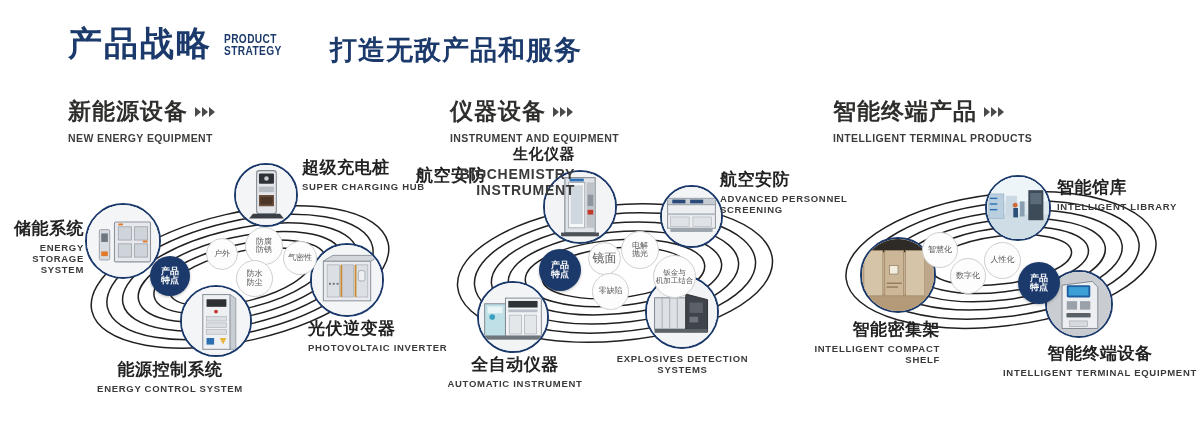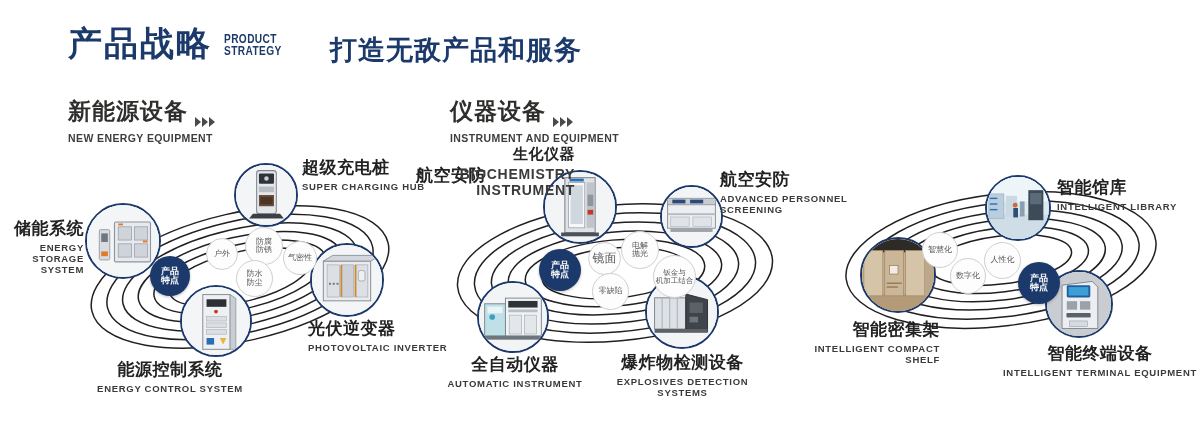--- a/index.html
+++ b/index.html
@@ -21,21 +21,21 @@
     transform:scaleX(.78);transform-origin:left bottom;padding-bottom:3px;
     font-family:"Liberation Sans",sans-serif;white-space:pre-line;
   }
   .hdr-tag{
     position:absolute;left:330px;top:32px;font-size:27px;font-weight:800;color:#1b3a6b;
     letter-spacing:1px;font-family:"DejaVu Sans","Liberation Sans",sans-serif;
   }
 
   
   .sec{position:absolute;}
-  .sec-row{display:flex;align-items:flex-end;gap:7px;}
+  .sec-row{display:flex;align-items:center;gap:7px;}
   .sec-cn{font-size:23px;font-weight:800;color:#2e2e2c;letter-spacing:1px;
     font-family:"DejaVu Sans","Liberation Sans",sans-serif;}
   .chev{display:flex;gap:1px;}
   .chev i{
     display:block;width:0;height:0;border-top:5px solid transparent;
     border-bottom:5px solid transparent;border-left:6px solid #4a4a48;
   }
   .sec-en{
     margin-top:5px;font-size:10.5px;font-weight:700;color:#3d3d3b;letter-spacing:.4px;
     font-family:"Liberation Sans",sans-serif;
@@ -103,20 +103,31 @@
       <div class="sec-cn">仪器设备</div>
       <span class="chev">
           <i></i>
           <i></i>
           <i></i>
         </span>
     </div>
     <div class="sec-en">INSTRUMENT AND EQUIPMENT</div>
   </div>
 
+  <div class="sec" style="left:833px;top:96px;">
+    <div class="sec-row">
+      <div class="sec-cn">智能终端产品</div>
+      <span class="chev">
+          <i></i>
+          <i></i>
+          <i></i>
+        </span>
+    </div>
+    <div class="sec-en">INTELLIGENT TERMINAL PRODUCTS</div>
+  </div>
 
   <div class="cluster" style="left:40px;top:155px;width:400px;height:235px;">
 
     <svg class="orbits" width="400" height="235" viewBox="0 0 400 235">
       <g fill="none" stroke="#231f20" stroke-width="1.5">
         <ellipse cx="200" cy="122" rx="152" ry="64" transform="rotate(-13 200 122)"></ellipse>
         <ellipse cx="200" cy="122" rx="136" ry="56" transform="rotate(-13 200 122)"></ellipse>
         <ellipse cx="200" cy="122" rx="120" ry="48" transform="rotate(-13 200 122)"></ellipse>
         <ellipse cx="200" cy="122" rx="104" ry="40" transform="rotate(-13 200 122)"></ellipse>
         <ellipse cx="200" cy="122" rx="88" ry="32" transform="rotate(-13 200 122)"></ellipse>
@@ -285,21 +296,20 @@
             <line x1="24" y1="22" x2="24" y2="55"></line>
             <line x1="32" y1="22" x2="32" y2="55"></line>
         </g>
         <path d="M41 18 L64 24 L64 58 L41 55 Z" fill="#3f444a" stroke="#2a2e33" stroke-width="1"></path>
         <rect x="45" y="27" width="14" height="11" fill="#5c6168"></rect>
         <rect x="45" y="42" width="9" height="6" fill="#6e747b"></rect>
         <rect x="8" y="55" width="56" height="4" fill="#5d6268"></rect>
       </svg>
     </div>
     <div class="lbl c" style="left:175px;top:196px;width:185px;">
-      <div class="cn">爆炸物检测设备</div>
       <div class="en">EXPLOSIVES DETECTION SYSTEMS</div>
     </div>
 
     <div class="node" style="left:62px;top:126px;width:72px;height:72px;">
       <div class="art shB"></div>
       <svg class="art" viewBox="0 0 72 72">
         <rect x="0" y="0" width="72" height="72" fill="#f3f4f6"></rect>
         <rect x="6" y="22" width="22" height="34" fill="#bfe0e6" stroke="#7e858d" stroke-width="1"></rect>
         <rect x="9" y="25" width="16" height="7" fill="#e8f4f6"></rect>
         <rect x="28" y="16" width="38" height="40" fill="#f1f3f5" stroke="#7e858d" stroke-width="1"></rect>

